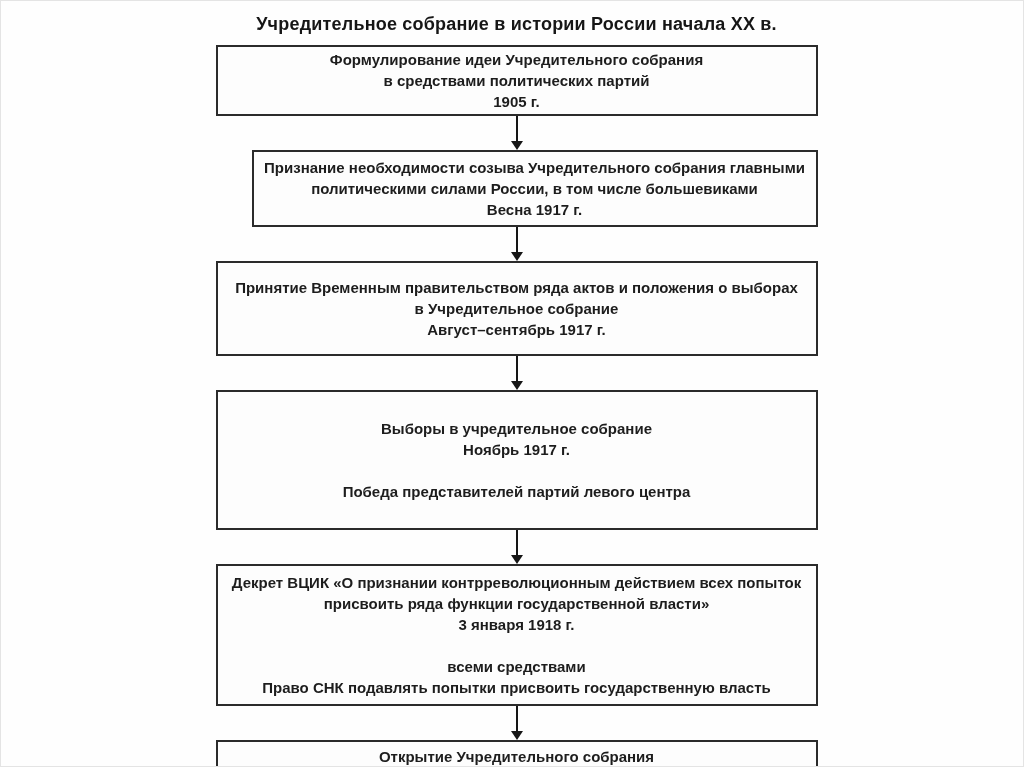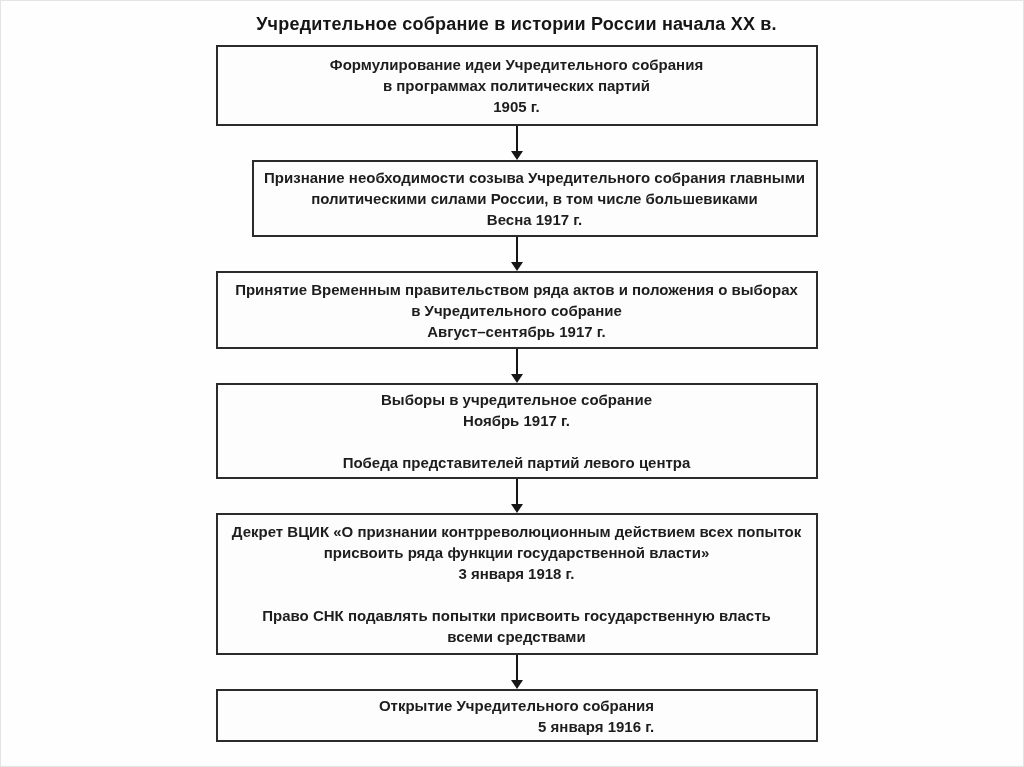--- a/index.html
+++ b/index.html
@@ -45,24 +45,24 @@
     font-size: 15px;
     font-weight: bold;
     color: #1d1d1d;
     line-height: 21px;
     white-space: nowrap;
   }
   .para + .para {
     margin-top: 21px;
     text-align: center;
   }
-  .box-1 { height: 81px; }
+  .box-1 { height: 71px; }
   .box-2 { height: 77px; margin-left: 36px; }
-  .box-3 { height: 78px; }
-  .box-4 { height: 96px; }
+  .box-3 { height: 95px; }
+  .box-4 { height: 140px; }
   .box-5 { height: 142px; }
   .box-6 { height: 53px; text-align: right; }
   .down-arrow {
     height: 34px;
     position: relative;
     display: flex;
     flex-direction: column;
     align-items: center;
   }
   .arrow-shaft {
@@ -83,21 +83,21 @@
 
 <div class="page">
 
   <div class="page-title">Учредительное собрание в истории России начала XX в.</div>
 
   <div class="flowchart">
 
     <div class="flow-box box-1">
       <div class="para">
         <div class="line">Формулирование идеи Учредительного собрания</div>
-        <div class="line">в программах политических партий</div>
+        <div class="line">в средствами политических партий</div>
         <div class="line">1905 г.</div>
       </div>
     </div>
 
     <div class="down-arrow">
       <div class="arrow-shaft"></div>
       <div class="arrow-head"></div>
     </div>
 
     <div class="flow-box box-2">
@@ -109,21 +109,21 @@
     </div>
 
     <div class="down-arrow">
       <div class="arrow-shaft"></div>
       <div class="arrow-head"></div>
     </div>
 
     <div class="flow-box box-3">
       <div class="para">
         <div class="line">Принятие Временным правительством ряда актов и положения о выборах</div>
-        <div class="line">в Учредительного собрание</div>
+        <div class="line">в Учредительное собрание</div>
         <div class="line">Август–сентябрь 1917 г.</div>
       </div>
     </div>
 
     <div class="down-arrow">
       <div class="arrow-shaft"></div>
       <div class="arrow-head"></div>
     </div>
 
     <div class="flow-box box-4">
@@ -141,22 +141,22 @@
       <div class="arrow-head"></div>
     </div>
 
     <div class="flow-box box-5">
       <div class="para">
         <div class="line">Декрет ВЦИК «О признании контрреволюционным действием всех попыток</div>
         <div class="line">присвоить ряда функции государственной власти»</div>
         <div class="line">3 января 1918 г.</div>
       </div>
       <div class="para">
+        <div class="line">всеми средствами</div>
         <div class="line">Право СНК подавлять попытки присвоить государственную власть</div>
-        <div class="line">всеми средствами</div>
       </div>
     </div>
 
     <div class="down-arrow">
       <div class="arrow-shaft"></div>
       <div class="arrow-head"></div>
     </div>
 
     <div class="flow-box box-6">
       <div class="para">

